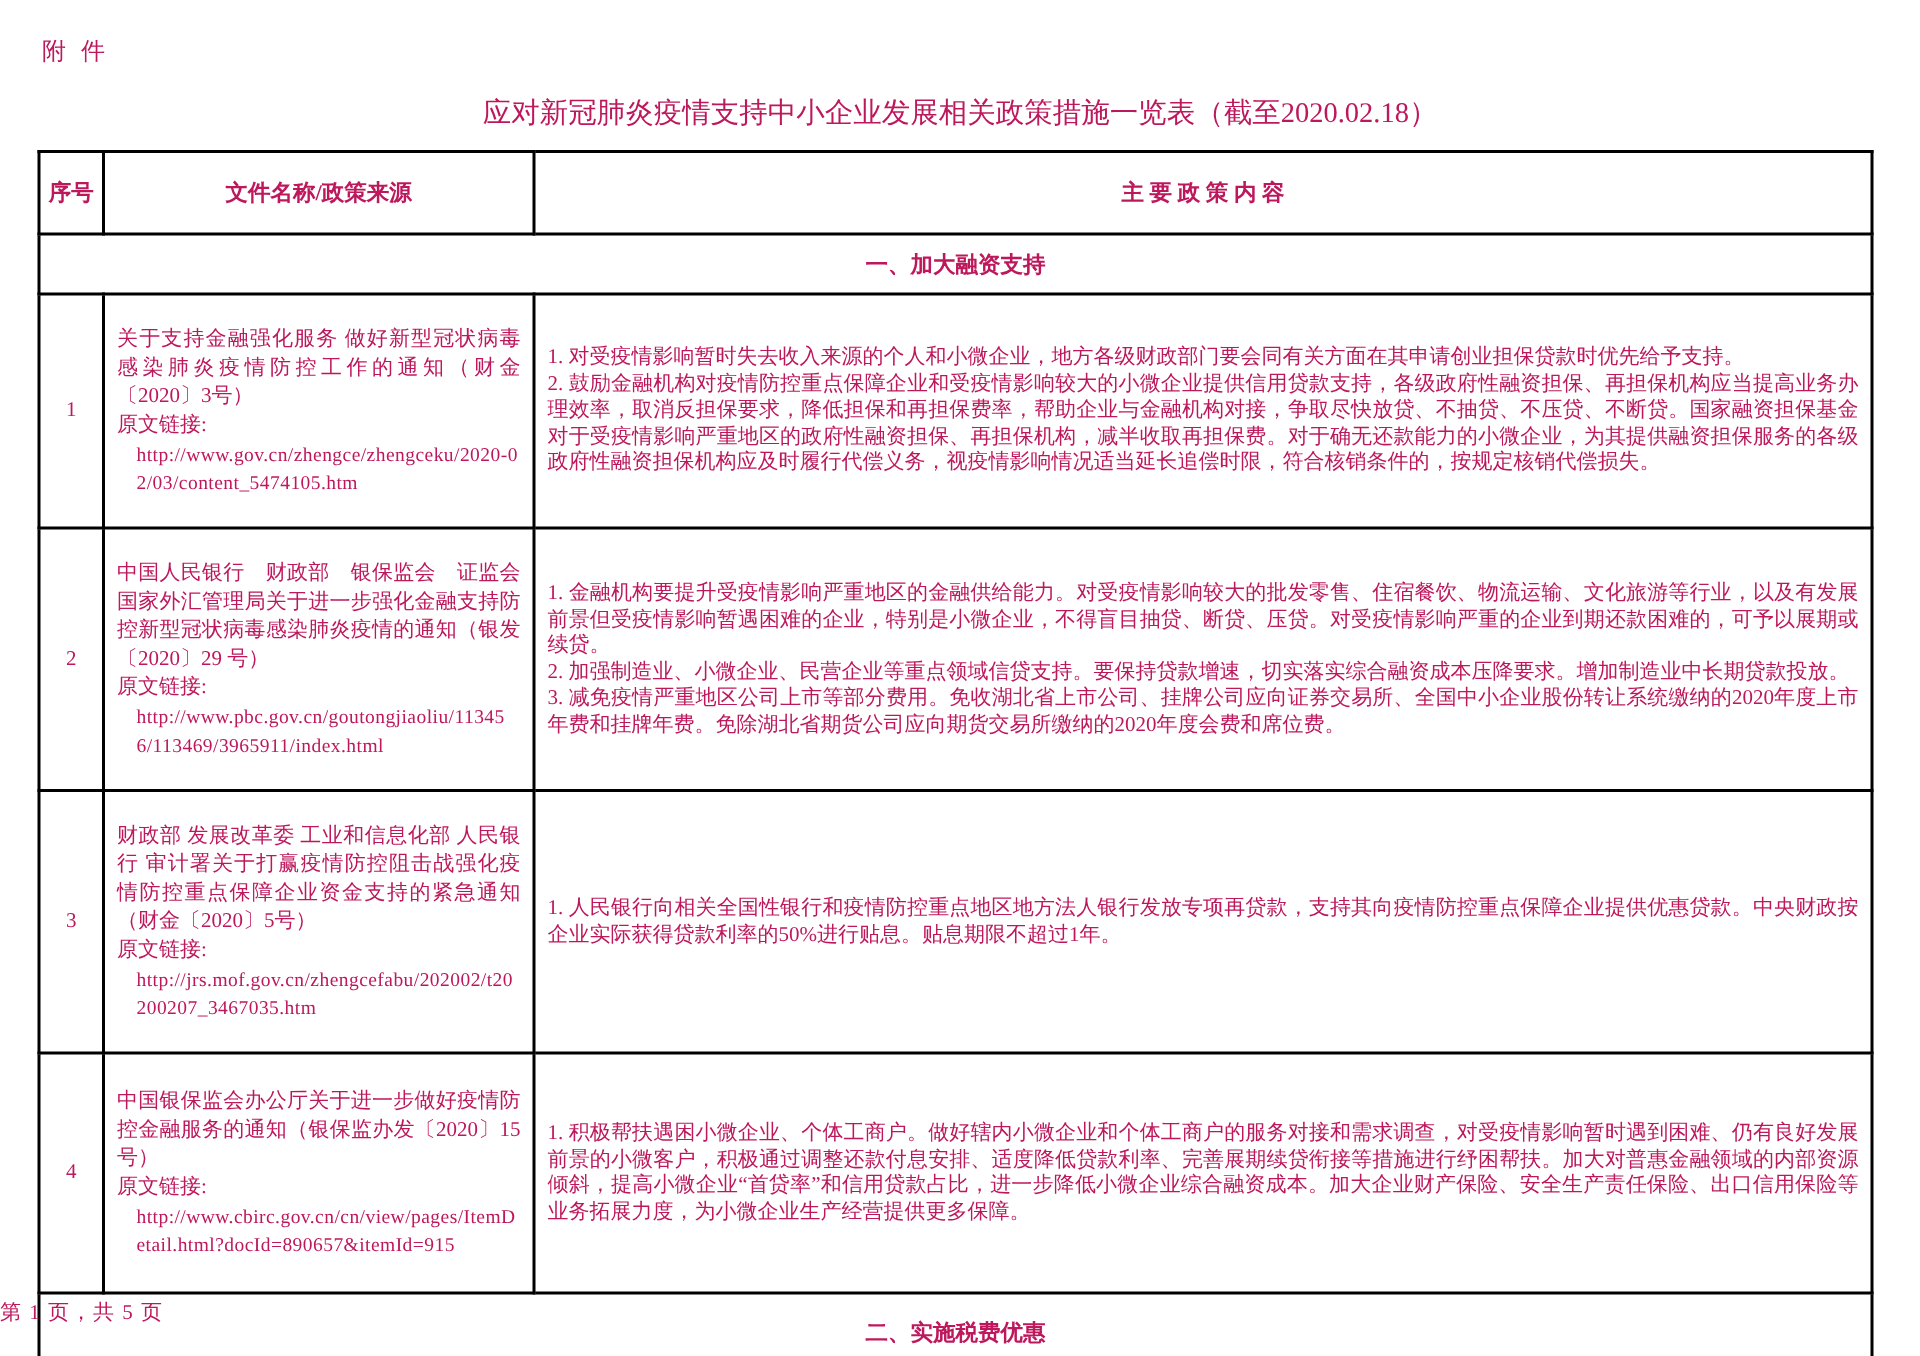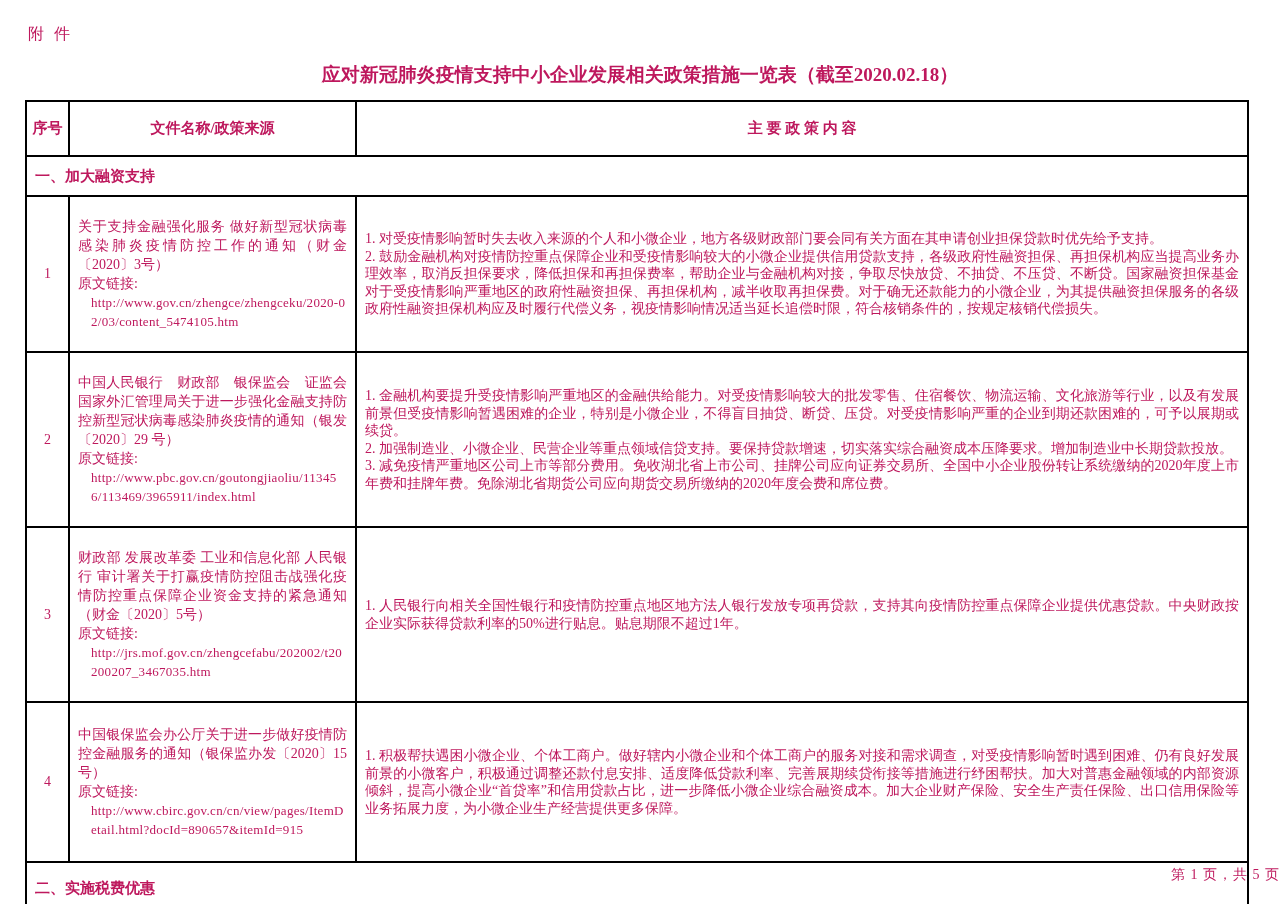--- a/index.html
+++ b/index.html
@@ -20,21 +20,21 @@
     font-size: 16px;
     letter-spacing: 3px;
   }
   .doc-title {
     position: absolute;
     left: 0;
     top: 62px;
     width: 100%;
     text-align: center;
     font-size: 19px;
-    font-weight: bold;
+    font-weight: normal;
   }
   table.policy {
     position: absolute;
     left: 25px;
     top: 100px;
     width: 1222px;
     border-collapse: collapse;
     table-layout: fixed;
   }
   table.policy td, table.policy th {
@@ -46,21 +46,21 @@
   tr.hdr th {
     font-size: 15px;
     font-weight: bold;
     text-align: center;
     padding: 2px;
   }
   tr.section-row { height: 40px; }
   tr.section-row td {
     font-weight: bold;
     font-size: 15px;
-    text-align: left;
+    text-align: center;
     padding: 2px 8px;
   }
   tr.sec2-row { height: 52px; padding-left: 38px; }
   td.num {
     text-align: center;
     font-size: 14px;
   }
   td.src {
     padding: 20px 8px;
     font-size: 14px;
@@ -83,21 +83,21 @@
   }
   .row1 { height: 142px; }
   .row2 { height: 160px; }
   .row3 { height: 150px; }
   .row4 { height: 160px; }
   .footer {
     position: absolute;
     left: 0;
     top: 866px;
     width: 100%;
-    text-align: right;
+    text-align: left;
     font-size: 14px;
     letter-spacing: 1px;
   }
 </style>
 </head>
 <body>
 
 <div class="page">
 
   <div class="attachment">附 件</div>

